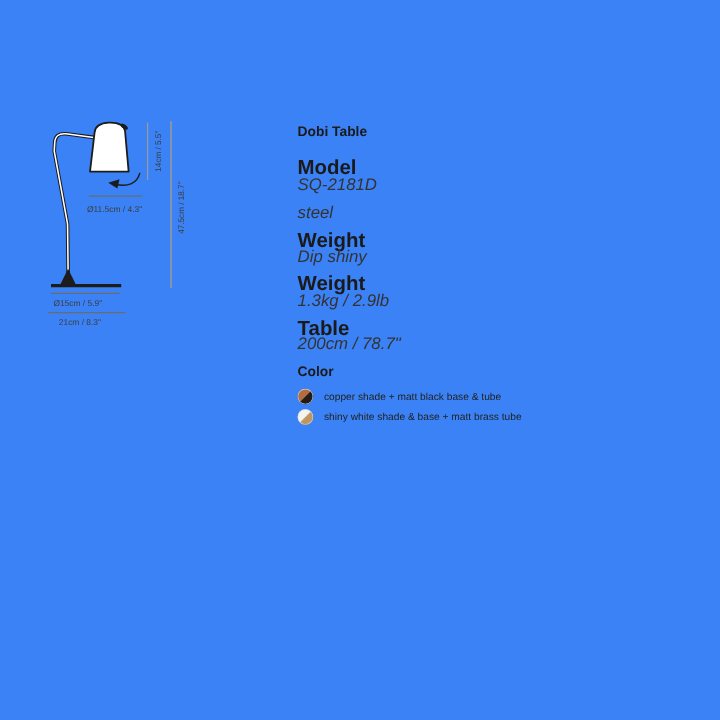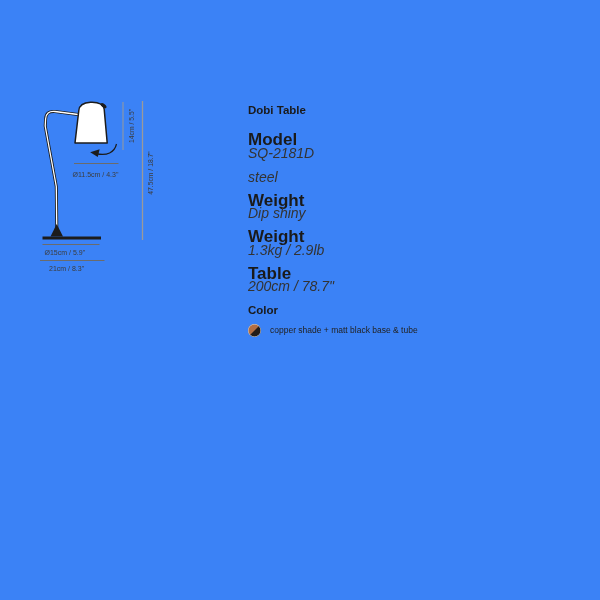--- a/index.html
+++ b/index.html
@@ -101,16 +101,20 @@
     </div>
 
     <div class="color-section">
       <div class="color-label">Color</div>
 
       <div class="swatch-row">
         <span class="swatch" style="background: linear-gradient(135deg, rgb(178, 110, 67) 0%, rgb(178, 110, 67) 47%, rgb(34, 28, 24) 53%, rgb(34, 28, 24) 100%);"></span>
         <span class="swatch-text">copper shade + matt black base &amp; tube</span>
       </div>
 
+      <div class="swatch-row">
+        <span class="swatch" style="background: linear-gradient(135deg, rgb(246, 244, 239) 0%, rgb(246, 244, 239) 47%, rgb(189, 151, 99) 53%, rgb(189, 151, 99) 100%);"></span>
+        <span class="swatch-text">shiny white shade &amp; base + matt brass tube</span>
+      </div>
     </div>
   </div>
 
 </div>
 
 </body></html>

